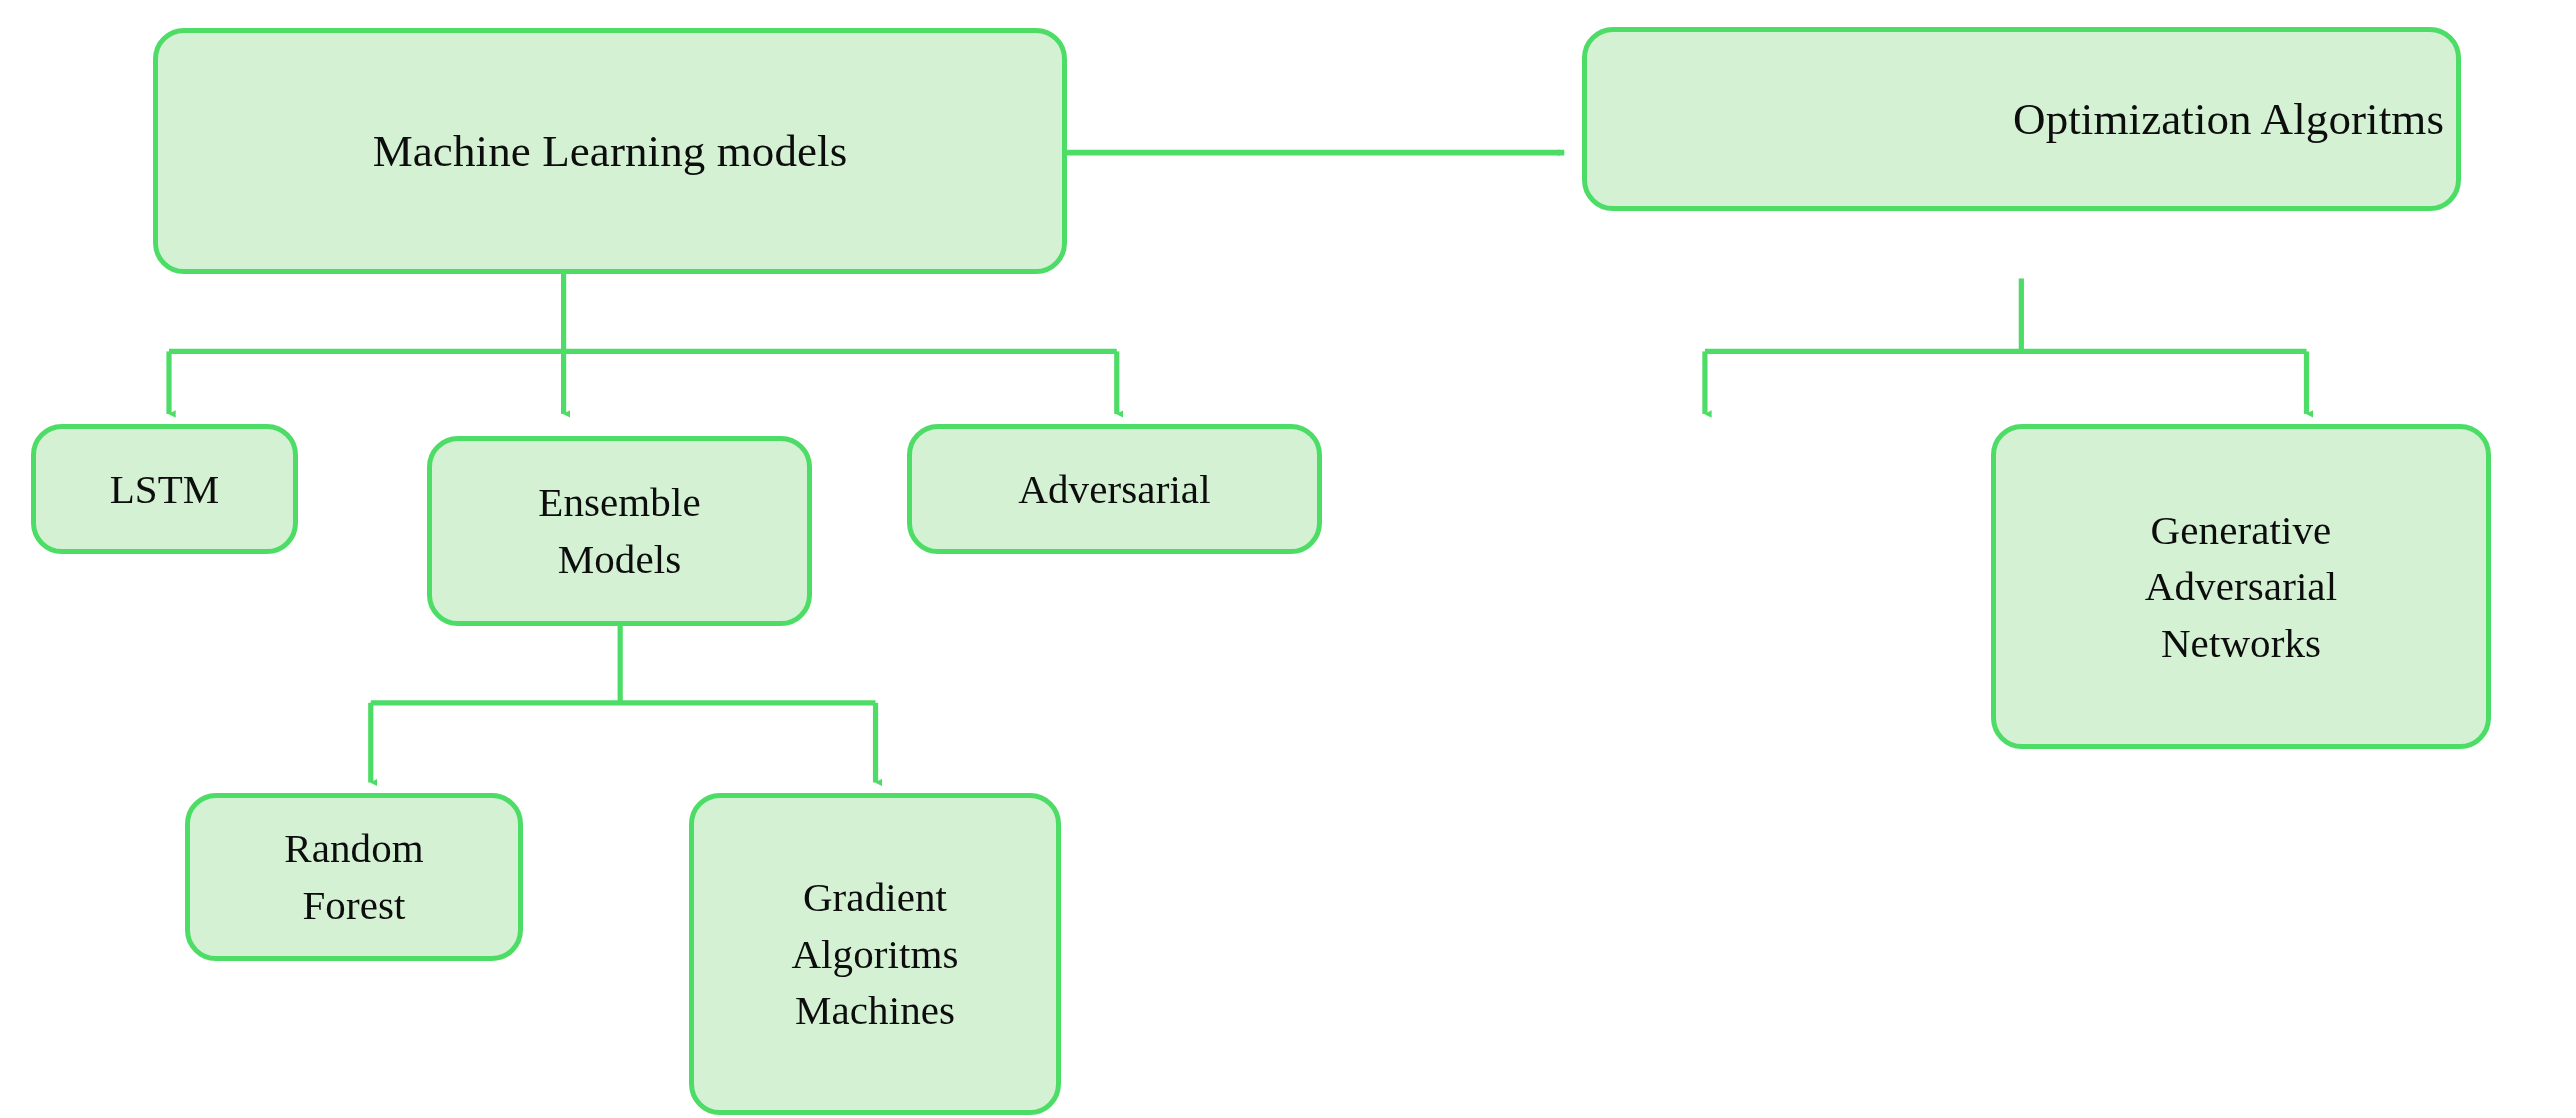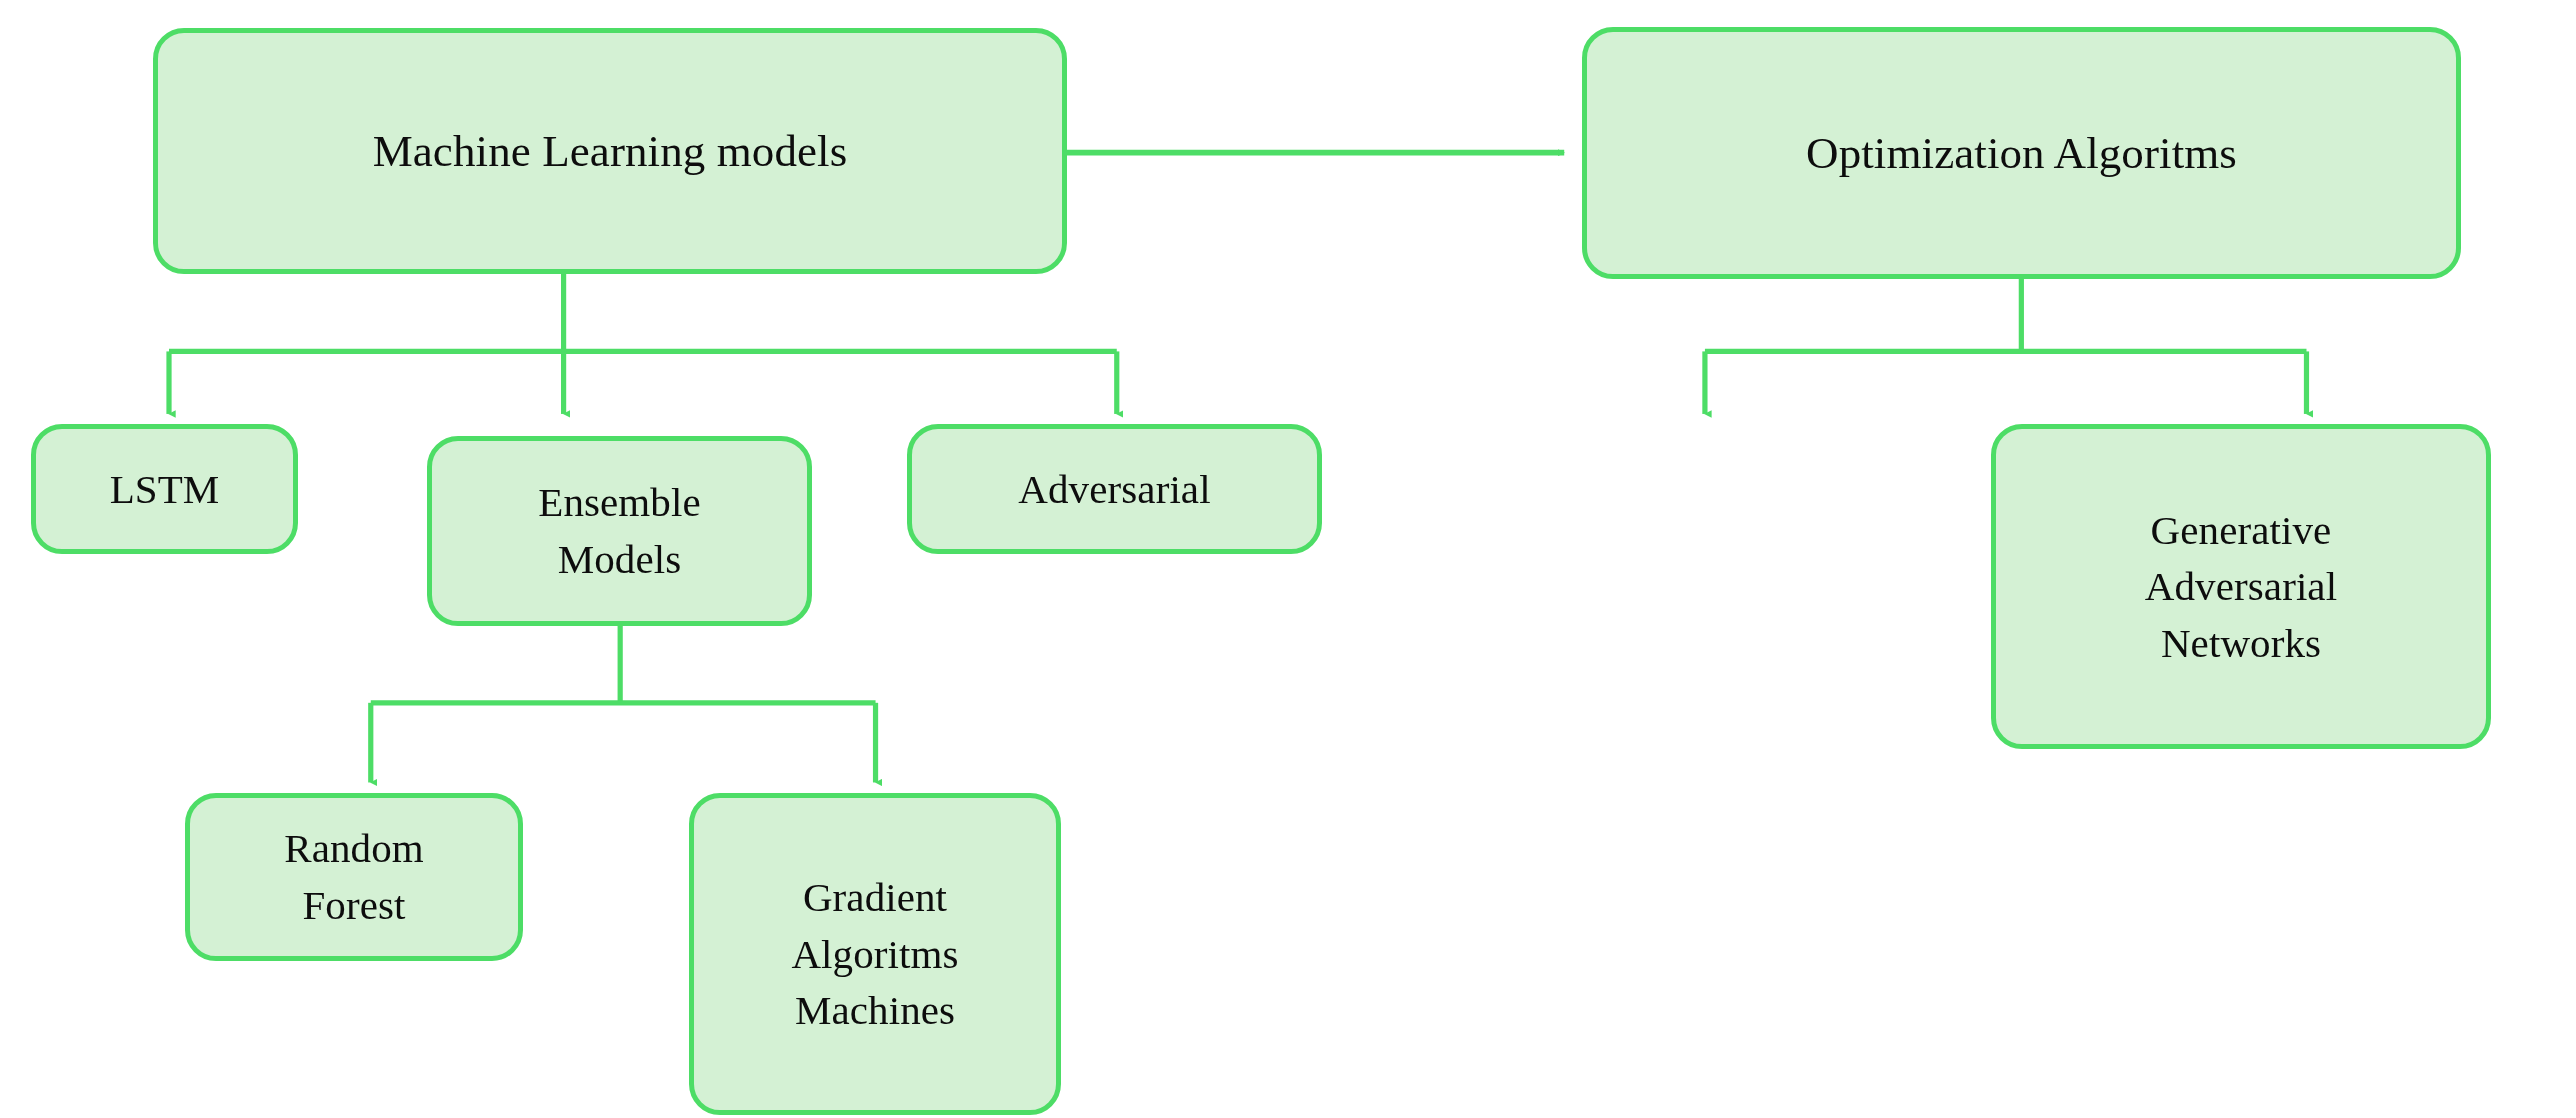--- a/index.html
+++ b/index.html
@@ -91,21 +91,21 @@
       <path d="M 498 944 L 1176 944"></path>
       <path d="M 498 944 L 498 1051" marker-end="url(#arrowDown)"></path>
       <path d="M 1176 944 L 1176 1051" marker-end="url(#arrowDown)"></path>
     </g>
   </svg>
 
   <div class="node n-root" style="left:153px; top:28px; width:914px; height:246px;">
     <span class="label">Machine Learning models</span>
   </div>
 
-  <div class="node n-root" style="left:1582px; top:27px; width:879px; height:252px;">
+  <div class="node n-root" style="left:1582px; top:27px; width:879px; height:184px;text-align:right;">
     <span class="label">Optimization Algoritms</span>
   </div>
 
   <div class="node n-branch" style="left:31px; top:424px; width:267px; height:130px;">
     <span class="label">LSTM</span>
   </div>
 
   <div class="node n-branch" style="left:427px; top:436px; width:385px; height:190px;">
     <span class="label">Ensemble
 Models</span>

